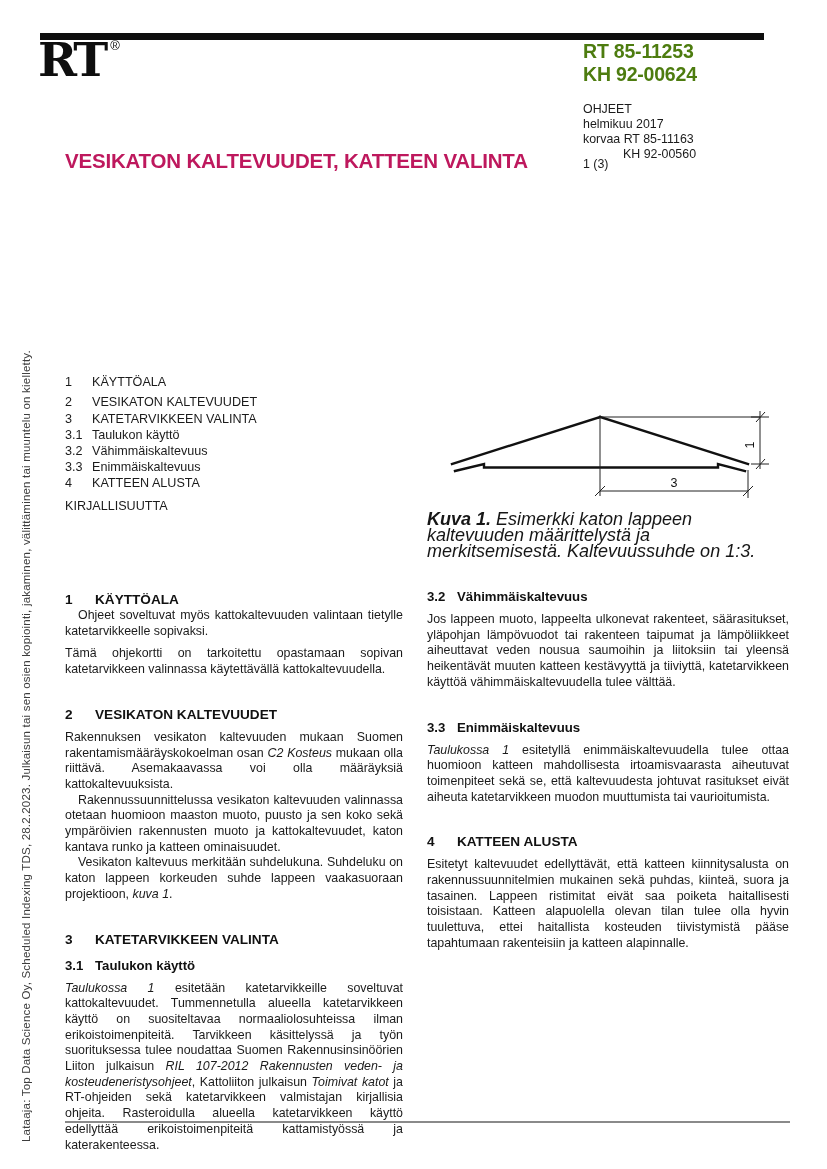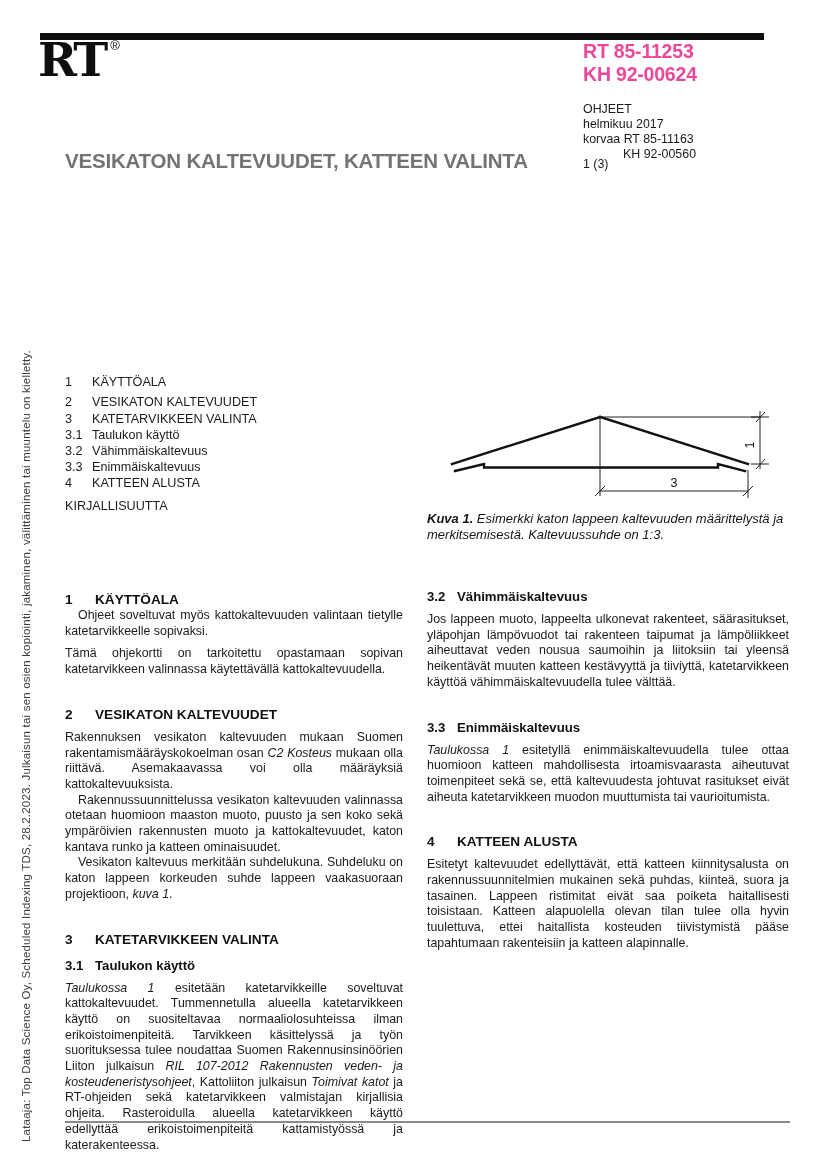--- a/index.html
+++ b/index.html
@@ -10,42 +10,42 @@
   .sidebar-note{position:absolute;left:20px;top:1142px;transform-origin:0 0;
         transform:rotate(-90deg);font-size:11.5px;color:#3d3d3d;white-space:nowrap;
         letter-spacing:.2px;}
 
   
   .topbar{position:absolute;left:40px;top:33px;width:724px;height:7px;background:#0e0e0e;}
   .logo{position:absolute;left:38px;top:36px;font-family:"DejaVu Serif",serif;
         font-weight:bold;font-size:47px;line-height:48px;letter-spacing:-3px;color:#0e0e0e;}
   .logo .reg{font-size:13px;letter-spacing:0;position:relative;top:-26px;left:5px;font-family:"Liberation Sans",sans-serif;font-weight:normal;}
   .codes{position:absolute;left:583px;top:40px;font-weight:bold;font-size:19.5px;
-        line-height:23px;letter-spacing:-.2px;color:#ec4899;}
+        line-height:23px;letter-spacing:-.2px;color:#4d7c0f;}
   .meta{position:absolute;left:583px;top:102px;font-size:12.4px;line-height:15px;}
   .meta .indent{padding-left:40px;}
   .page-indicator{position:absolute;left:583px;top:157px;font-size:12.4px;}
   .title{position:absolute;left:65px;top:149px;margin:0;font-size:20.5px;font-weight:bold;
-        letter-spacing:-.2px;color:#737373;}
+        letter-spacing:-.2px;color:#be185d;}
 
   .intro{position:absolute;left:65px;top:205px;width:578px;margin:0;font-weight:bold;
         font-size:13.4px;line-height:19px;color:#161616;}
 
   
   .toc{position:absolute;left:65px;top:375px;width:345px;}
   .toc-heading{font-weight:bold;font-size:13.6px;margin:0 0 16px 0;letter-spacing:.2px;}
   .toc-item{font-size:12.6px;line-height:14px;}
   .toc-num{display:inline-block;width:27px;}
   .mb6{margin-bottom:6px;} .mb3{margin-bottom:3px;} .mb2{margin-bottom:2px;}
   .toc-plain{margin-top:9px;font-size:12.6px;}
 
   
   .figure{position:absolute;left:427px;top:398px;width:363px;height:107px;}
   .figure svg{display:block;}
-  .figcaption{position:absolute;left:427px;top:511px;width:363px;font-size:13px;
+  .figcaption{position:absolute;left:427px;top:511px;width:363px;font-size:18px;
         line-height:16px;font-style:italic;color:#161616;}
   .figcaption .lead{font-weight:bold;}
   .dimlabel{font-size:12.5px;font-family:"Liberation Sans",sans-serif;fill:#111;}
 
   
   .col{position:absolute;top:586px;text-align:justify;font-size:12.4px;line-height:15.7px;color:#1b1b1b;}
   .col-left{left:65px;width:338px;}
   .col-right{left:427px;width:362px;}
   .sec,.subsec{margin:0;text-align:left;line-height:16px;color:#111;}
   .sec{font-size:13.6px;font-weight:bold;}

